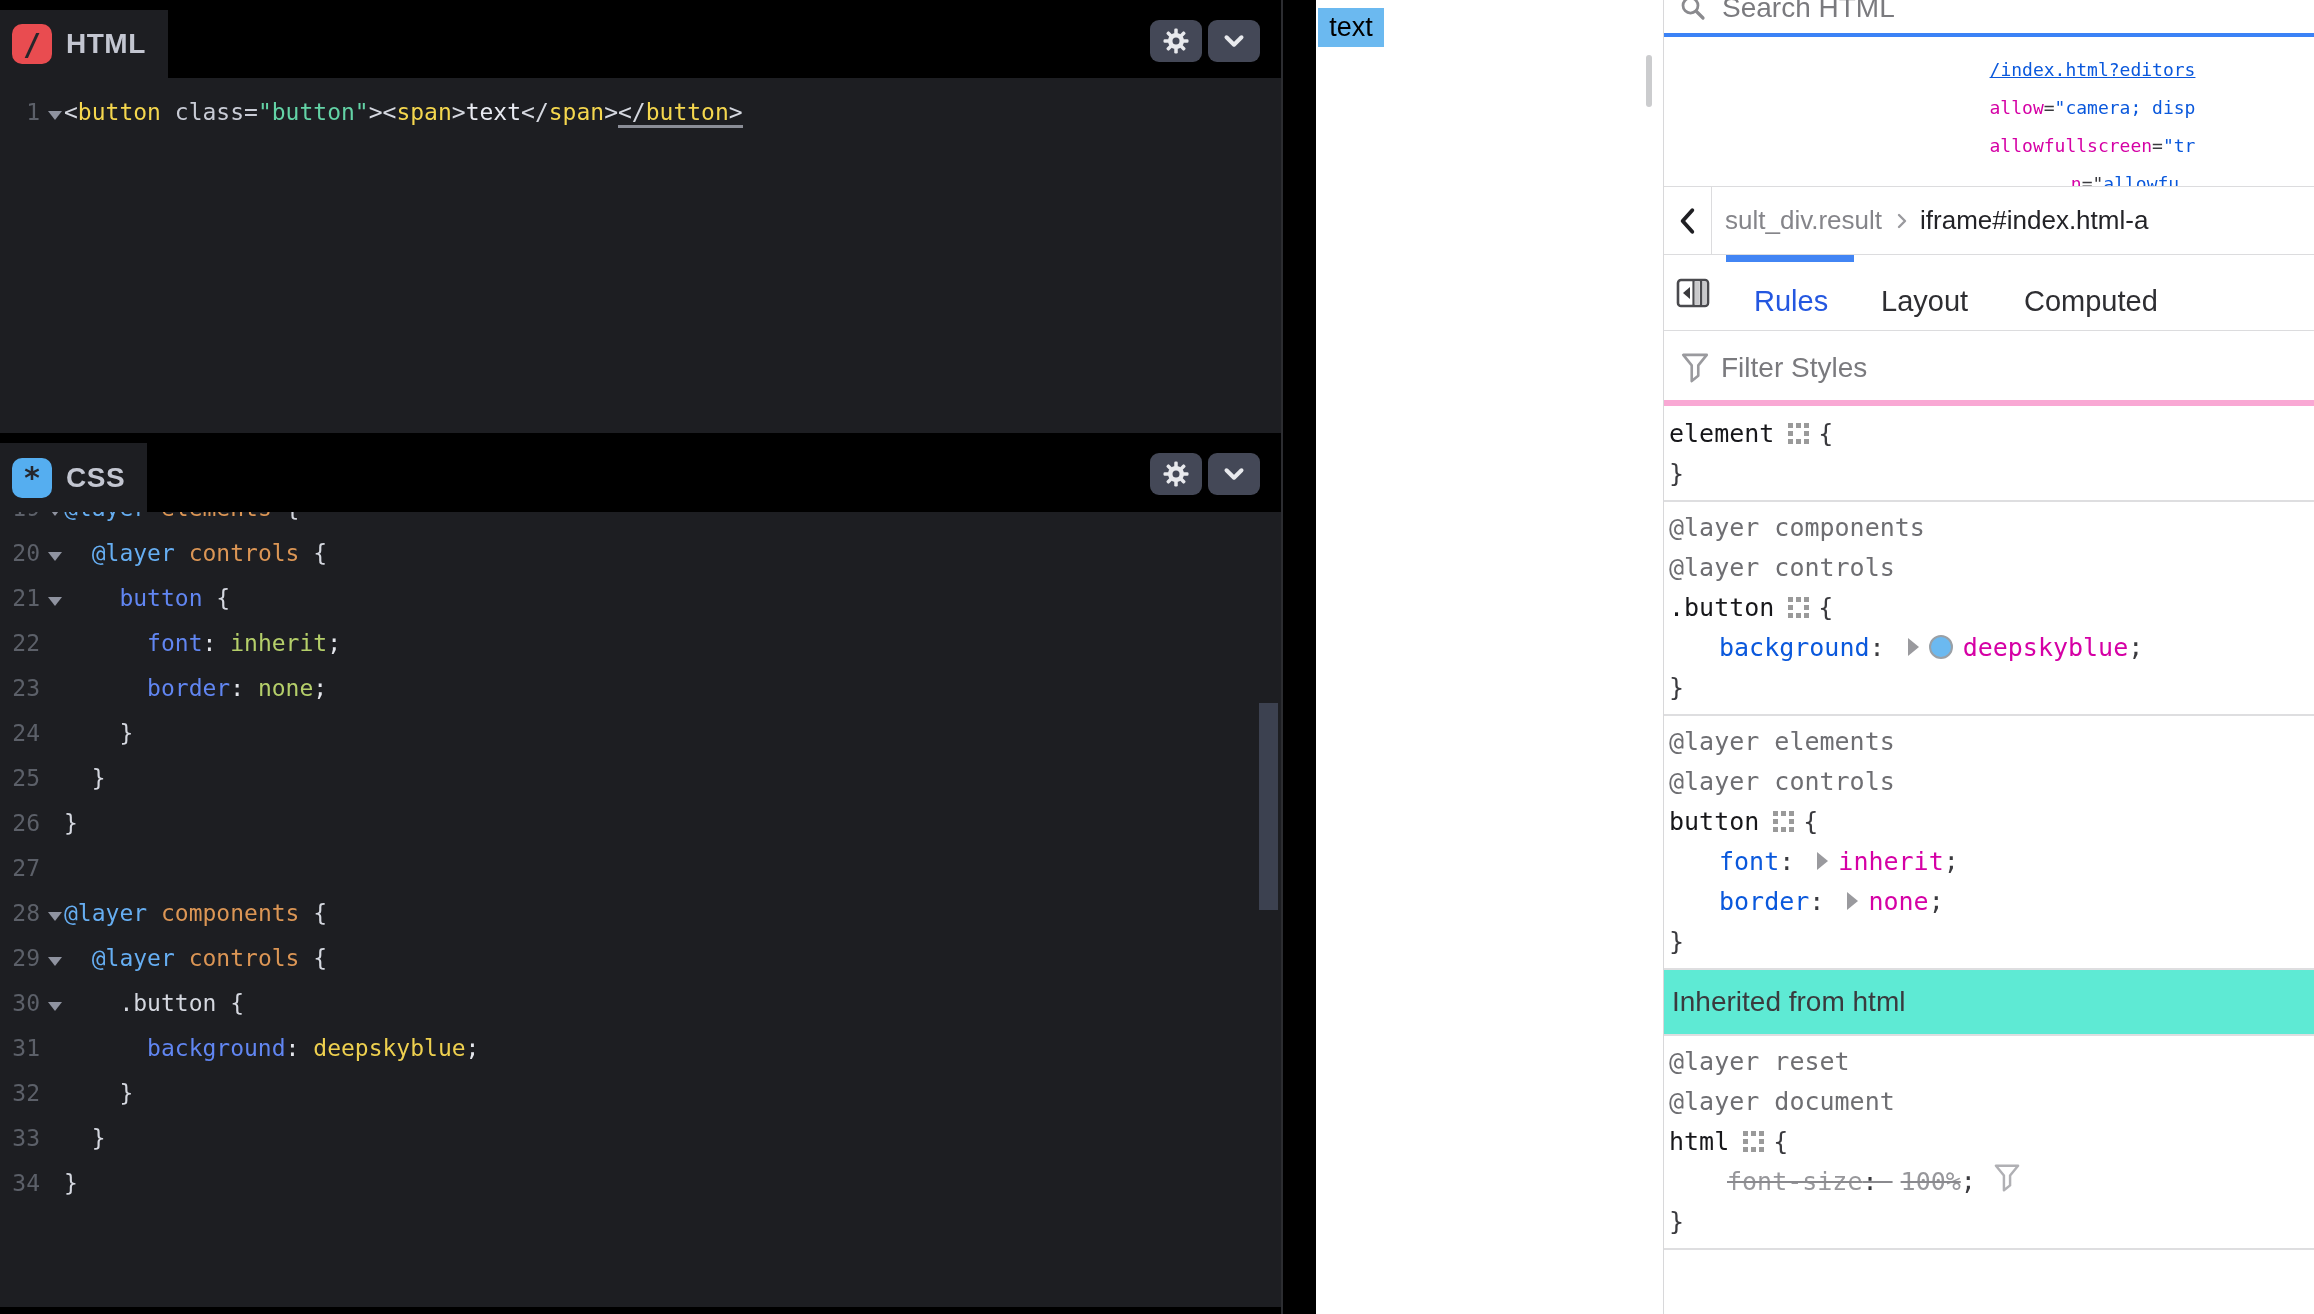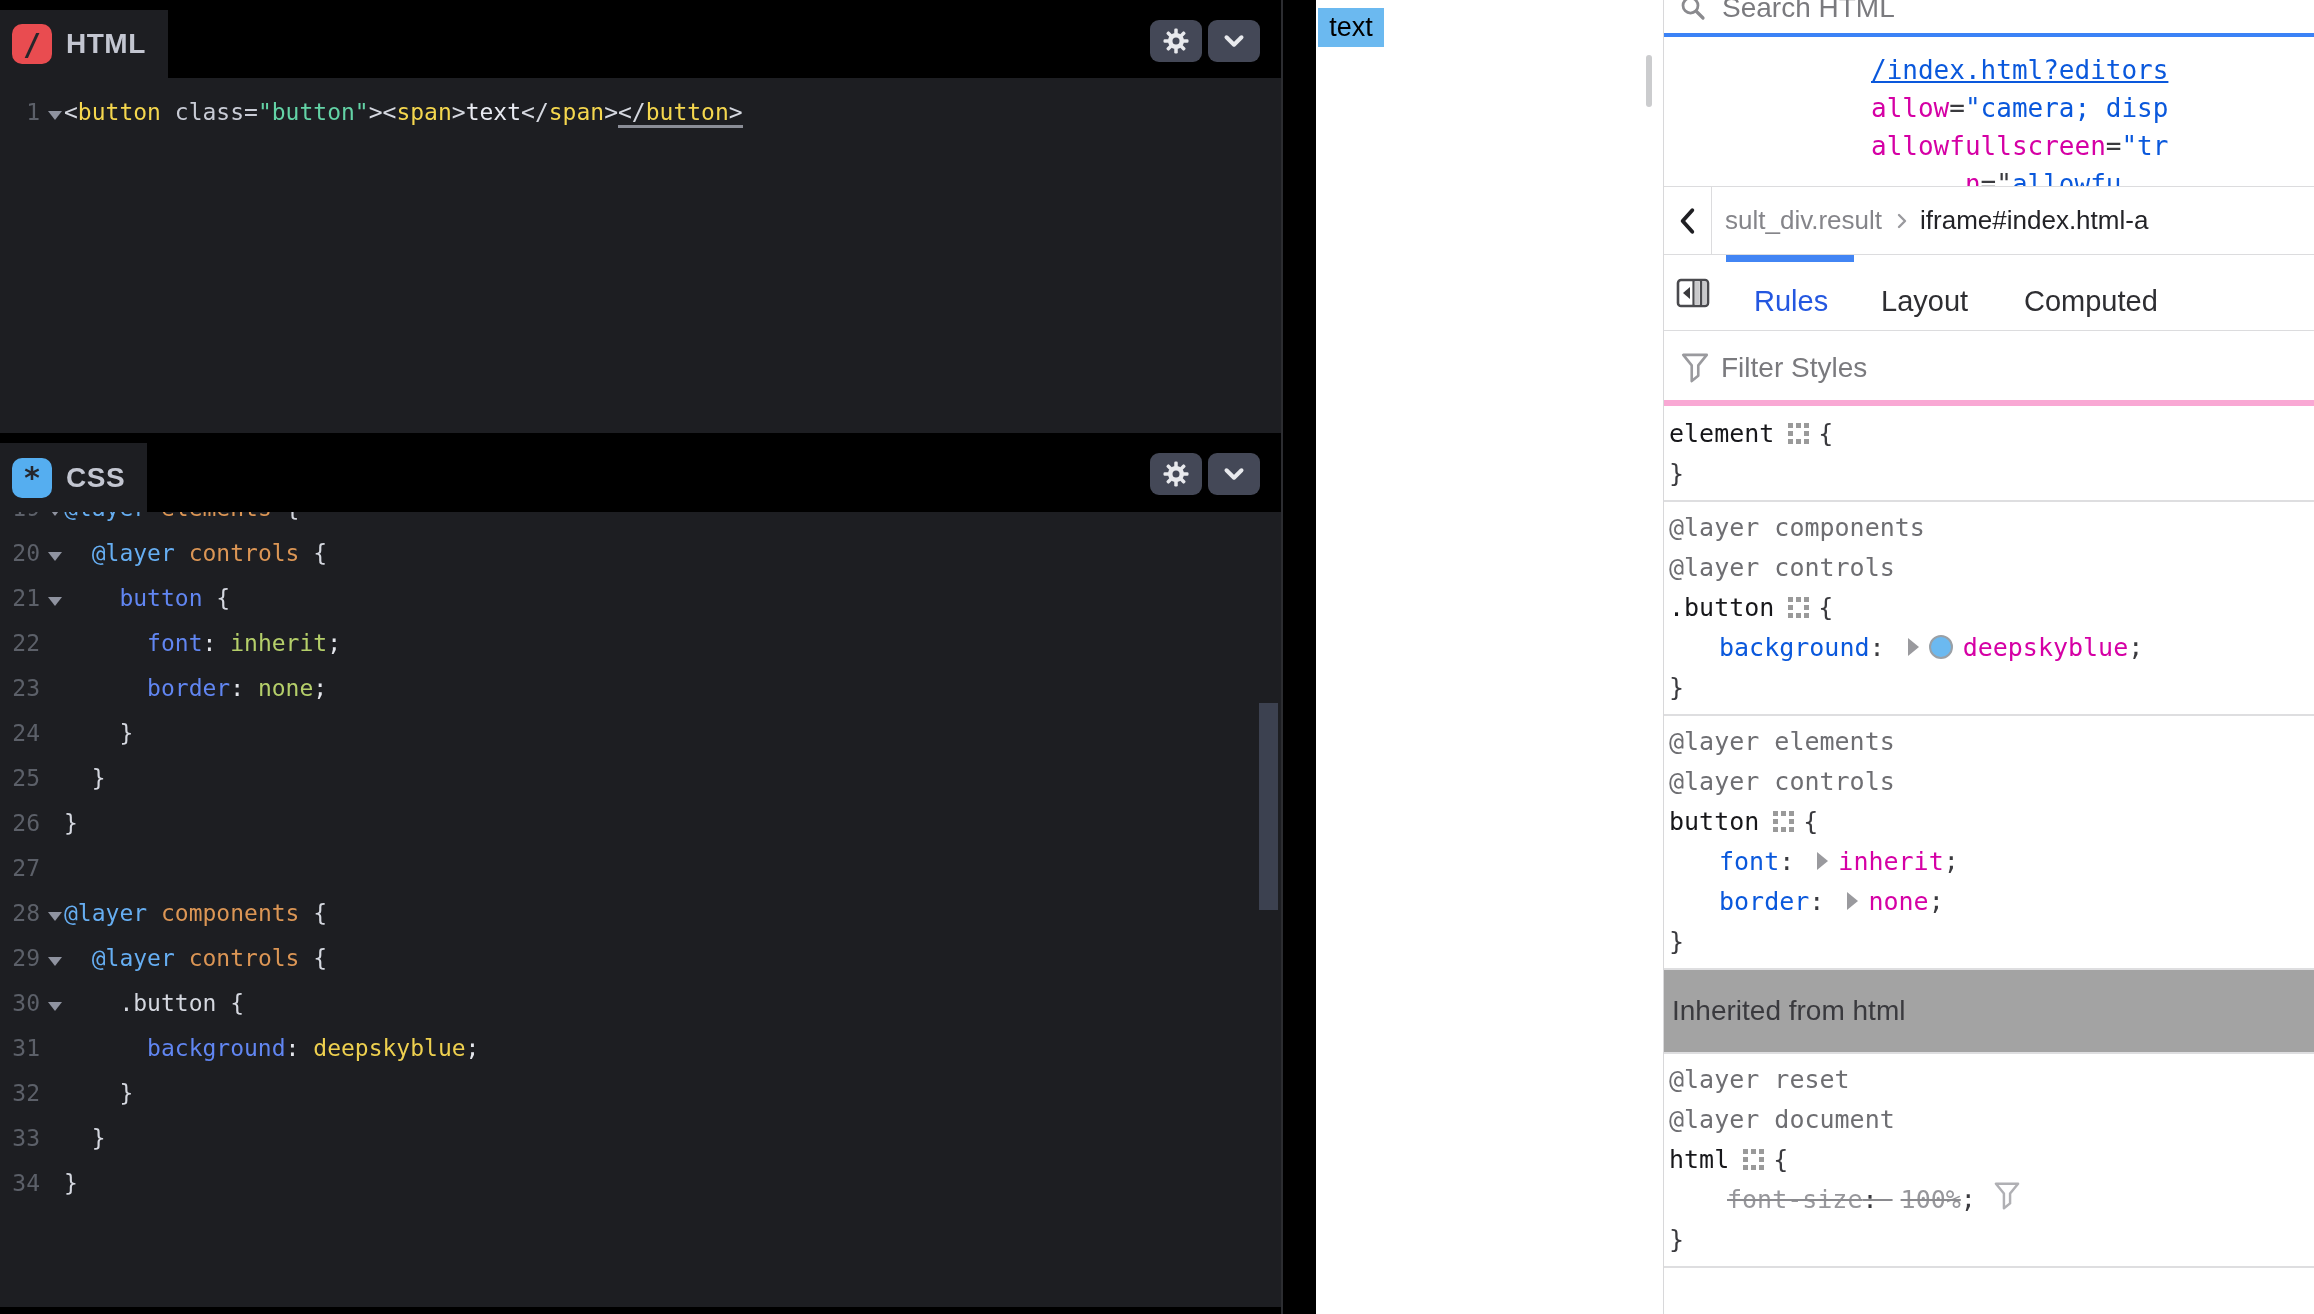--- a/index.html
+++ b/index.html
@@ -50,21 +50,21 @@
   .preview-scroll { position:absolute; left:330px; top:55px; width:6px; height:52px;
                     background:#cbccce; border-radius:3px; }
 
   
   .devtools { position:absolute; left:1663px; top:0; width:651px; height:1314px; background:#fff;
               border-left:1px solid #d8d8da; }
   .dt-search { position:relative; height:37px; border-bottom:4px solid #3b82f6; overflow:hidden; }
   .dt-search .mag { position:absolute; left:14px; top:-7px; }
   .dt-search .ph  { position:absolute; left:58px; top:-8px; font-size:28px; color:#7a7a7e; }
   .dt-markup { position:relative; height:149px; overflow:hidden; padding:14px 0 0 207px;
-               font-family:"DejaVu Sans Mono", monospace; font-size:26px; }
+               font-family:"DejaVu Sans Mono", monospace; font-size:18px;text-align:center; }
   .mline { height:38px; line-height:38px; white-space:pre; }
   .mk-lnk{color:#0a58dc; text-decoration:underline} .mk-an{color:#d500a5} .mk-pp{color:#3a3a3e}
   .mk-av{color:#0a58dc}
   .dt-crumbs { position:relative; height:69px; border-top:1px solid #dcdcde; border-bottom:1px solid #dcdcde;
                display:flex; align-items:center; overflow:hidden; white-space:nowrap; }
   .crumb-back { width:48px; height:100%; display:flex; align-items:center; justify-content:center;
                 border-right:1px solid #dcdcde; background:#fff; }
   .crumb1 { margin-left:13px; font-size:26px; color:#85858a; }
   .crumb-sep { margin:0 8px 0 10px; display:inline-flex; }
   .crumb2 { font-size:26px; color:#232327; }
@@ -87,21 +87,21 @@
   .rl-prop { color:#0a58dc; } .rl-val { color:#d500a5; } .rl-pp { color:#3a3a3e; }
   .struck { color:#97979b; text-decoration:line-through; text-decoration-color:#8a8a8e; }
   .struck .rl-prop, .struck .rl-val { color:#97979b;margin-left:8px; }
   .sel-icon { display:inline-block; width:20px; height:20px; position:relative; margin:0 10px 0 14px; top:1px; }
   .sel-icon i { position:absolute; left:0; top:0; width:5px; height:5px; background:#9a9a9a;
     box-shadow:8px 0 #9a9a9a,16px 0 #9a9a9a,0 8px #9a9a9a,16px 8px #9a9a9a,0 16px #9a9a9a,8px 16px #9a9a9a,16px 16px #9a9a9a; }
   .exp { display:inline-block; width:0; height:0; border-top:9px solid transparent;
          border-bottom:9px solid transparent; border-left:11px solid #9a9a9e; margin:0 10px 0 8px; }
   .swatch { display:inline-block; width:24px; height:24px; border-radius:50%; border:2px solid #9aa0a6;
             vertical-align:-3px; margin-right:10px; }
-  .inh-band { height:84px; background:#a3a3a3; border-bottom:2px solid #dedee0; display:flex;
+  .inh-band { height:66px; background:#5eead4; border-bottom:2px solid #dedee0; display:flex;
               align-items:center; padding-left:8px; font-family:"Liberation Sans",sans-serif;
               font-size:28px; color:#3a3a3e; }
   .funnel-inline { display:inline-block; margin-left:16px; vertical-align:-4px; }
 </style>
 </head>
 <body>
 
 <div class="stage">
 
   <div class="editors">

